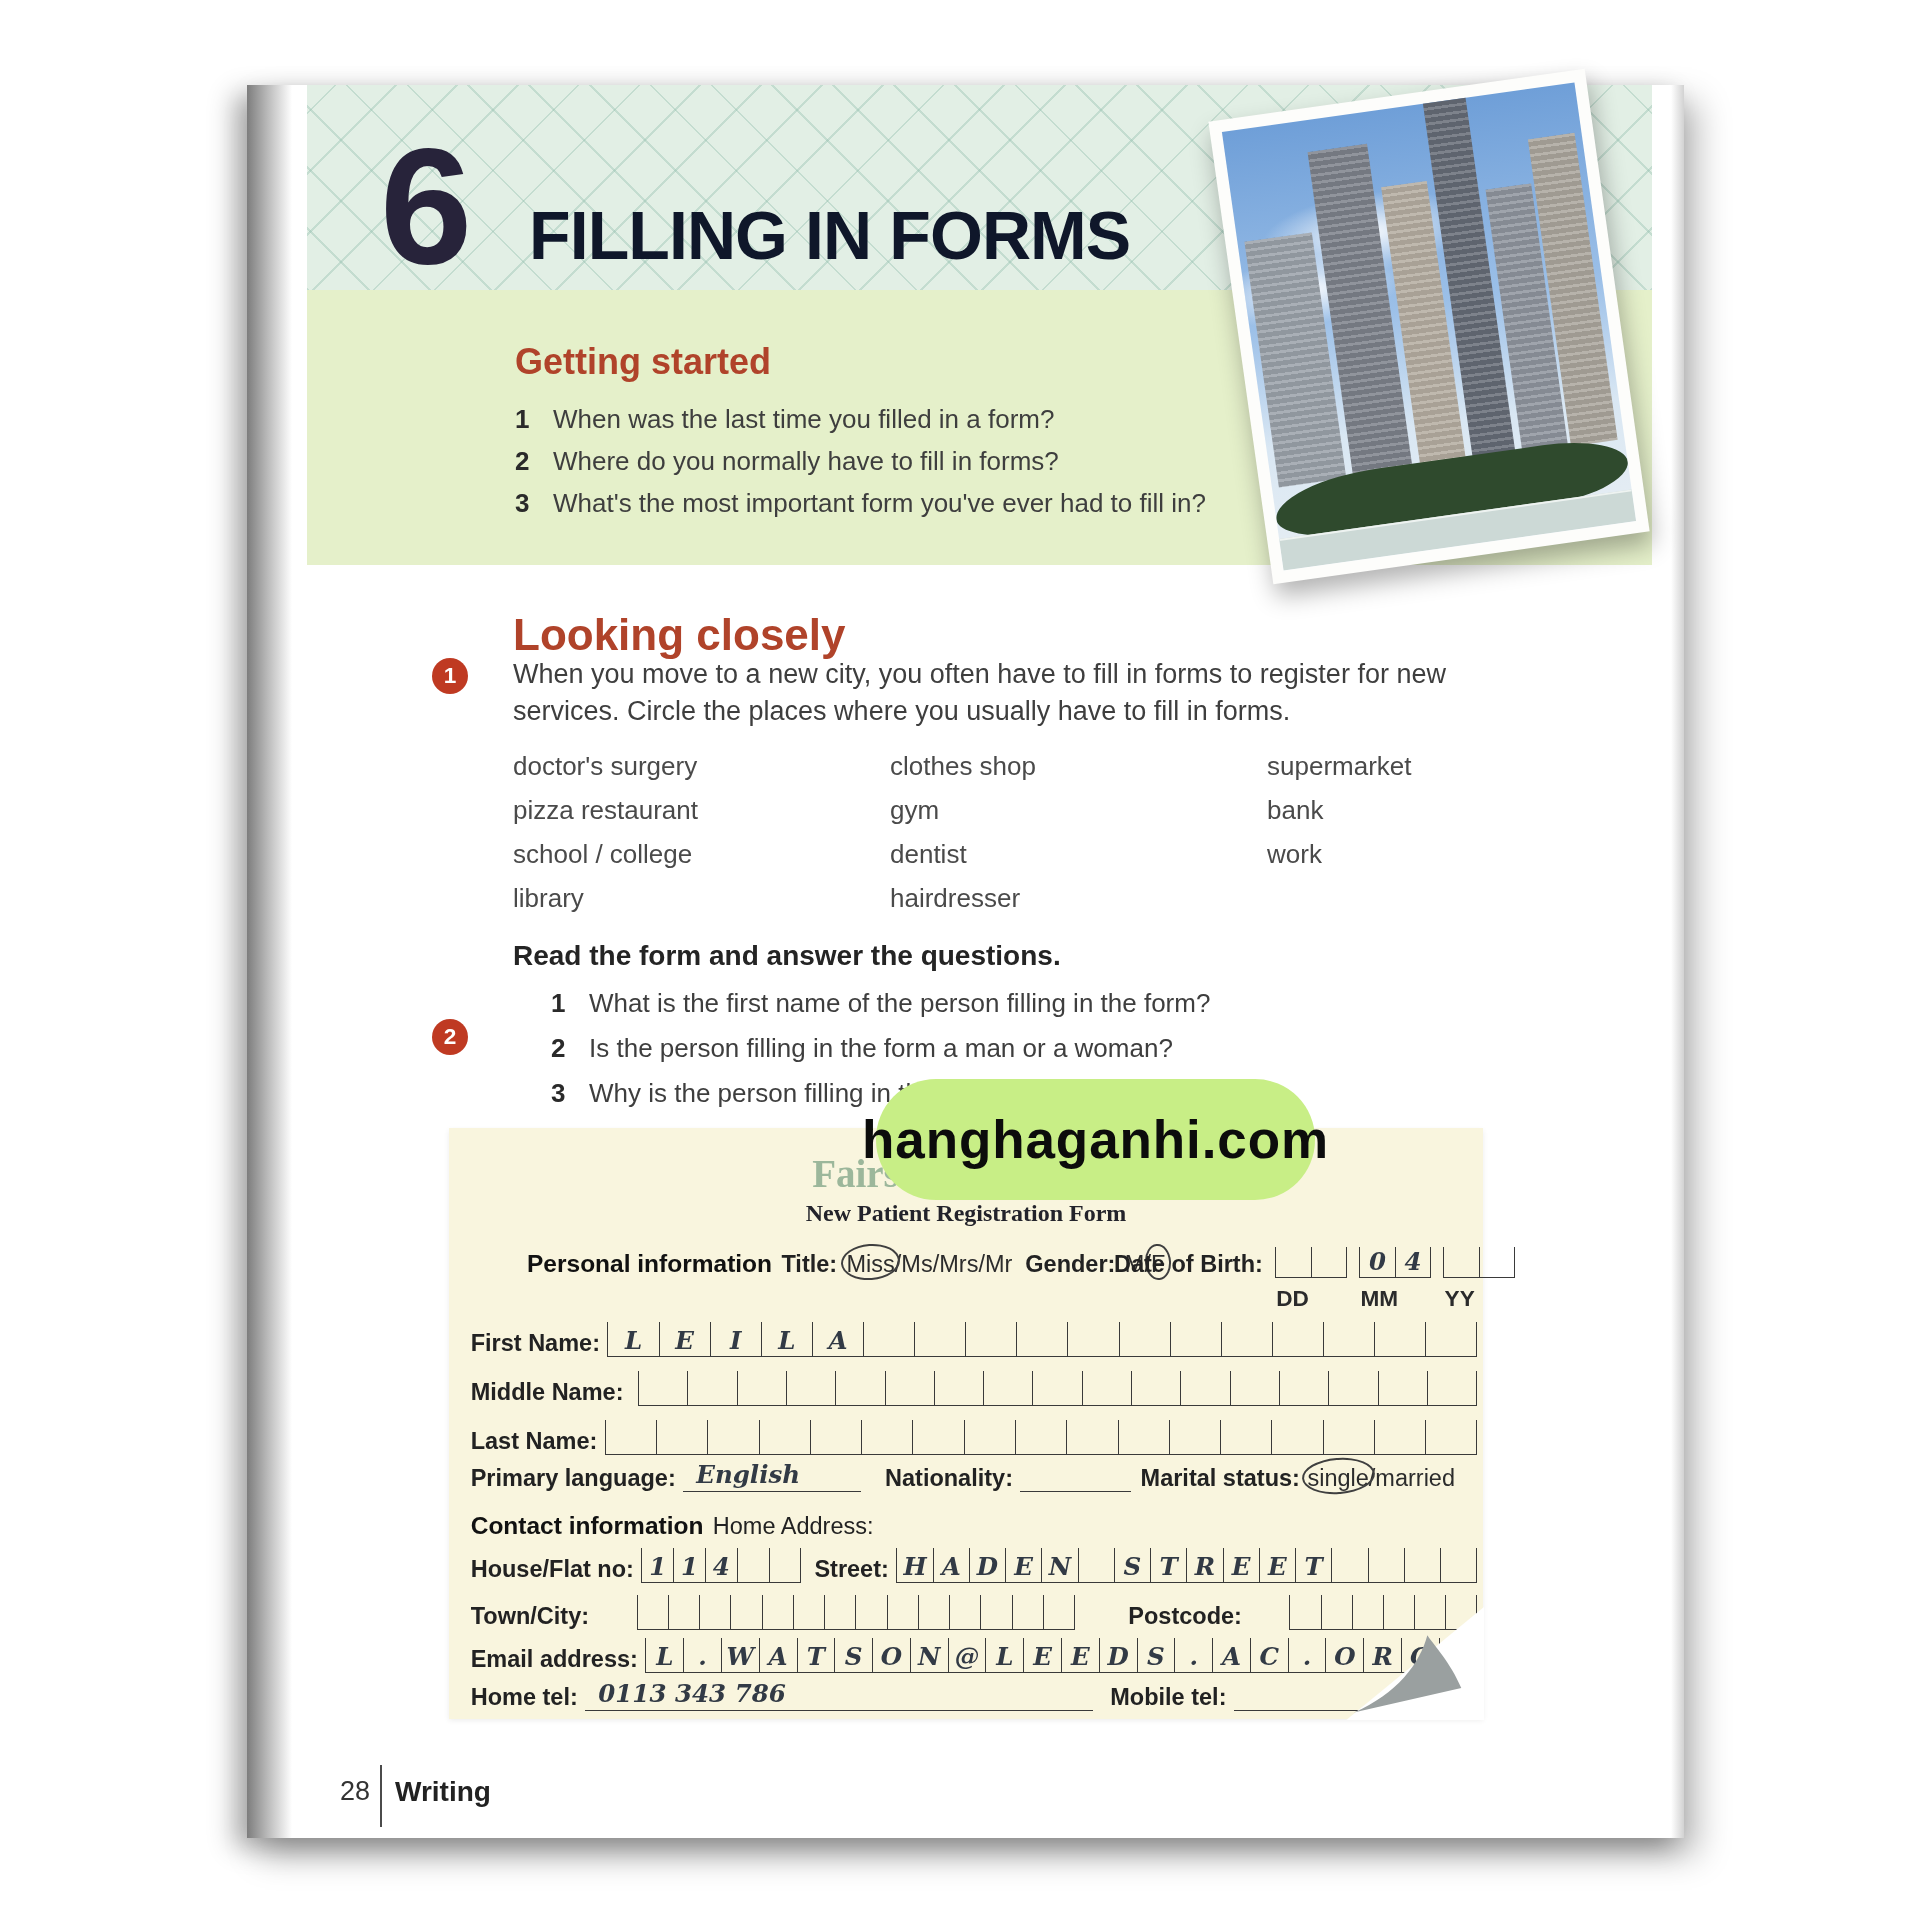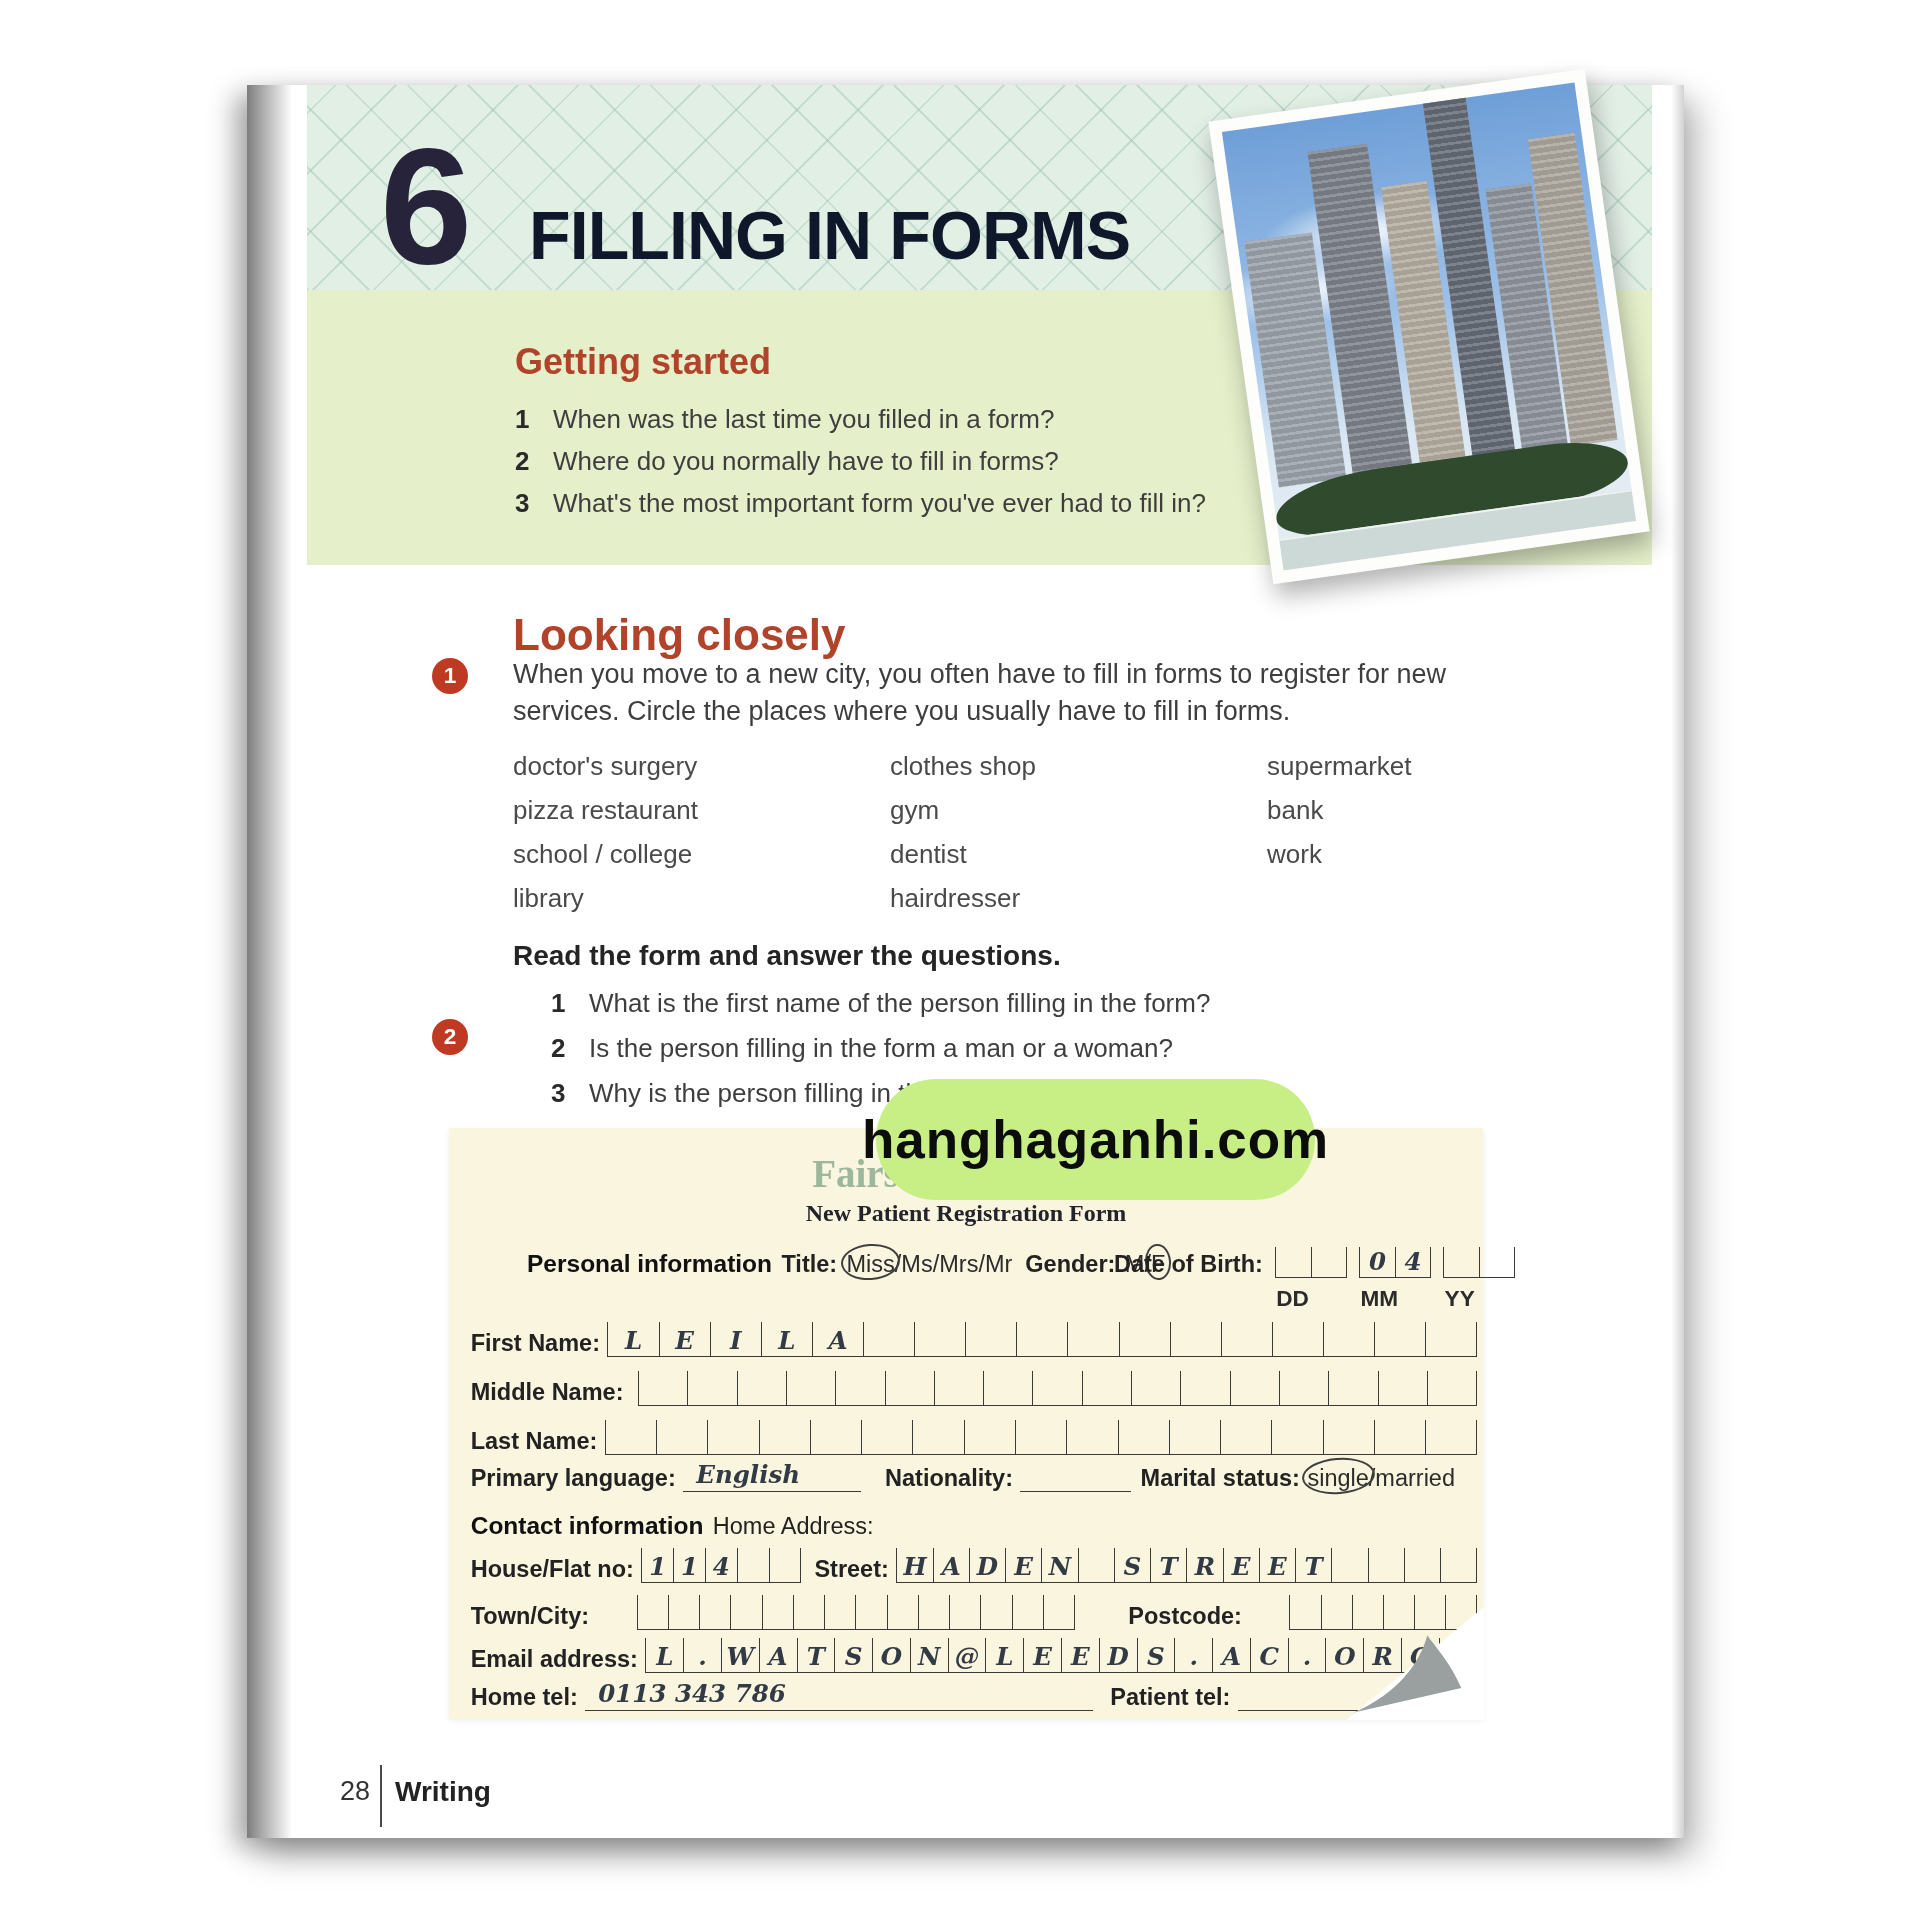--- a/index.html
+++ b/index.html
@@ -627,21 +627,21 @@
               <span></span>
             </span>
           </span>
       </div>
 
       <div class="frow" style="left:21.7px;top:550px;right:33px;">
         <span class="flabel">Home tel:</span>
         <span class="underline" style="width:508px;">
           <span class="hand">0113 343 786</span>
         </span>
-        <span class="flabel" style="margin-left:17px;">Patient tel:</span>
+        <span class="flabel" style="margin-left:17px;">Mobile tel:</span>
         <span class="underline" style="flex:1;">
           <span class="hand"></span>
         </span>
       </div>
 
       <svg class="dogear" viewBox="0 0 160 122">
         <polygon points="160,2 160,122 14,122" fill="#ffffff"></polygon>
         <path d="M100,32 C92,62 68,94 22,114 L136,88 C124,60 108,44 100,32 Z" fill="#9aa0a0"></path>
       </svg>
     </div>

